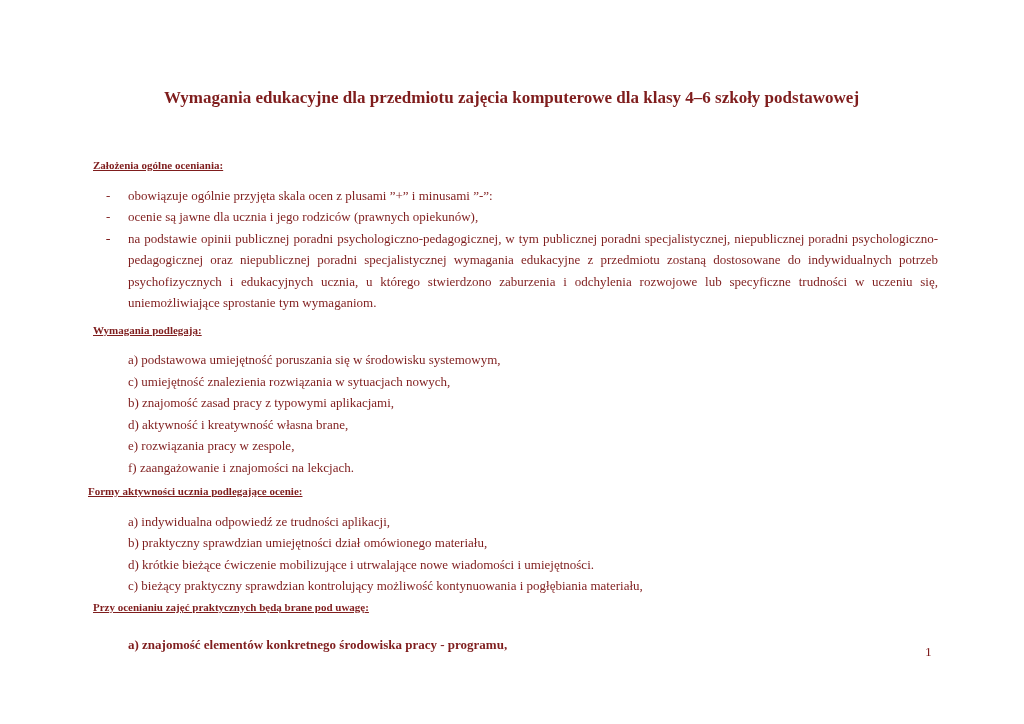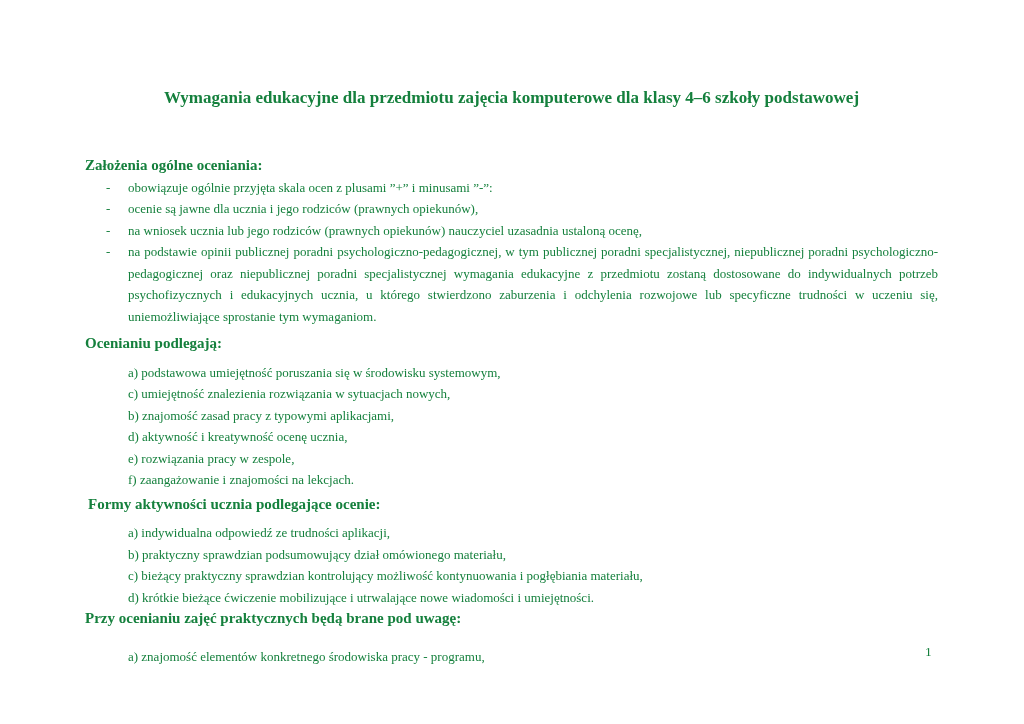--- a/index.html
+++ b/index.html
@@ -7,38 +7,39 @@
     padding: 0;
     background: #ffffff;
   }
   .page {
     position: relative;
     width: 1024px;
     height: 724px;
     box-sizing: border-box;
     padding: 86px 86px 0 85px;
     background: #ffffff;
-    color: #15803d;
+    color: #7f1d1d;
     font-family: "Liberation Serif", "DejaVu Serif", serif;
     font-size: 13px;
     line-height: 21.5px;
     overflow: hidden;
   }
   .doc-title {
     margin: 0;
     font-size: 17px;
     line-height: 24px;
     font-weight: bold;
     text-align: center;
   }
   .section-heading {
-    margin: 0;
-    font-size: 15px;
+    margin: 8px;
+    font-size: 11px;
     line-height: 21.5px;
     font-weight: bold;
+    text-decoration: underline;
   }
   .sec-zalozenia .section-heading { margin-top: 45px; }
   .sec-ocenianiu .section-heading { margin-top: 6px; }
   .sec-formy   .section-heading { margin-top: 3px; margin-left: 3px; }
   .sec-przy    .section-heading { margin-top: 0; }
 
   .dash-list { margin: 0; }
   .dash-item {
     position: relative;
     padding-left: 43px;
@@ -47,21 +48,21 @@
   .dash-item .dash {
     position: absolute;
     left: 21px;
     top: 0;
   }
   .dash-item.justify {
     text-align: justify;
   }
 
   .lettered-list { margin: 7px 0 0 0; }
-  .sec-przy .lettered-list { margin-top: 16px; }
+  .sec-przy .lettered-list { margin-top: 16px; font-weight: bold; }
   .lettered-item {
     padding-left: 43px;
     margin: 0;
   }
 
   .page-number {
     position: absolute;
     left: 925px;
     top: 641px;
     font-size: 13.5px;
@@ -73,44 +74,44 @@
 
 <div class="page">
 
   <h1 class="doc-title">Wymagania edukacyjne dla przedmiotu zajęcia komputerowe dla klasy 4–6 szkoły podstawowej</h1>
 
   <div class="section sec-zalozenia">
     <h2 class="section-heading">Założenia ogólne oceniania:</h2>
     <div class="dash-list">
       <p class="dash-item"><span class="dash">-</span><span>obowiązuje ogólnie przyjęta skala ocen z plusami ”+” i minusami ”-”:</span></p>
       <p class="dash-item"><span class="dash">-</span><span>ocenie są jawne dla ucznia i jego rodziców (prawnych opiekunów),</span></p>
-      <p class="dash-item"><span class="dash">-</span><span>na wniosek ucznia lub jego rodziców (prawnych opiekunów) nauczyciel uzasadnia ustaloną ocenę,</span></p>
+      <p class="dash-item"><span class="dash">-</span></p>
       <p class="dash-item justify"><span class="dash">-</span><span>na podstawie opinii publicznej poradni psychologiczno-pedagogicznej, w tym publicznej poradni specjalistycznej, niepublicznej poradni psychologiczno-pedagogicznej oraz niepublicznej poradni specjalistycznej wymagania edukacyjne z przedmiotu zostaną dostosowane do indywidualnych potrzeb psychofizycznych i edukacyjnych ucznia, u którego stwierdzono zaburzenia i odchylenia rozwojowe lub specyficzne trudności w uczeniu się, uniemożliwiające sprostanie tym wymaganiom.</span></p>
     </div>
   </div>
 
   <div class="section sec-ocenianiu">
-    <h2 class="section-heading">Ocenianiu podlegają:</h2>
+    <h2 class="section-heading">Wymagania podlegają:</h2>
     <div class="lettered-list">
       <p class="lettered-item">a) podstawowa umiejętność poruszania się w środowisku systemowym,</p>
       <p class="lettered-item">c) umiejętność znalezienia rozwiązania w sytuacjach nowych,</p>
       <p class="lettered-item">b) znajomość zasad pracy z typowymi aplikacjami,</p>
-      <p class="lettered-item">d) aktywność i kreatywność ocenę ucznia,</p>
+      <p class="lettered-item">d) aktywność i kreatywność własna brane,</p>
       <p class="lettered-item">e) rozwiązania pracy w zespole,</p>
       <p class="lettered-item">f) zaangażowanie i znajomości na lekcjach.</p>
     </div>
   </div>
 
   <div class="section sec-formy">
     <h2 class="section-heading">Formy aktywności ucznia podlegające ocenie:</h2>
     <div class="lettered-list">
       <p class="lettered-item">a) indywidualna odpowiedź ze trudności aplikacji,</p>
-      <p class="lettered-item">b) praktyczny sprawdzian podsumowujący dział omówionego materiału,</p>
+      <p class="lettered-item">b) praktyczny sprawdzian umiejętności dział omówionego materiału,</p>
+      <p class="lettered-item">d) krótkie bieżące ćwiczenie mobilizujące i utrwalające nowe wiadomości i umiejętności.</p>
       <p class="lettered-item">c) bieżący praktyczny sprawdzian kontrolujący możliwość kontynuowania i pogłębiania materiału,</p>
-      <p class="lettered-item">d) krótkie bieżące ćwiczenie mobilizujące i utrwalające nowe wiadomości i umiejętności.</p>
     </div>
   </div>
 
   <div class="section sec-przy">
     <h2 class="section-heading">Przy ocenianiu zajęć praktycznych będą brane pod uwagę:</h2>
     <div class="lettered-list">
       <p class="lettered-item">a) znajomość elementów konkretnego środowiska pracy - programu,</p>
     </div>
   </div>
 

